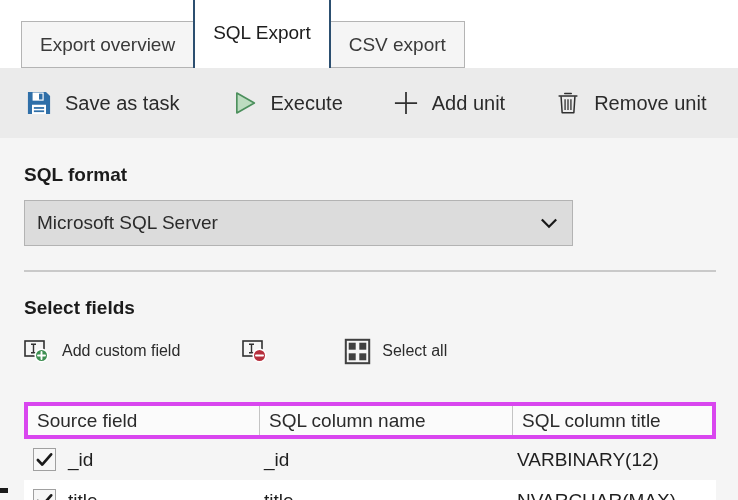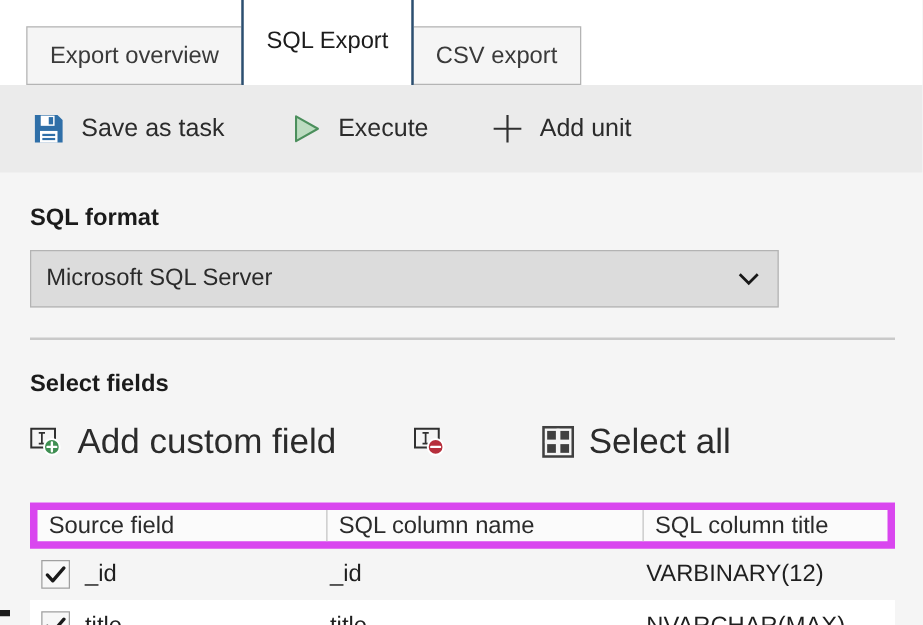--- a/index.html
+++ b/index.html
@@ -92,21 +92,21 @@
     position: absolute;
     left: 24px;
     font-size: 19px;
     font-weight: bold;
     color: #1b1b1b;
   }
   .select-box {
     position: absolute;
     left: 24px;
     top: 200px;
-    width: 599px;
+    width: 549px;
     height: 46px;
     box-sizing: border-box;
     background: #dcdcdc;
     border: 1px solid #b3b3b3;
     display: flex;
     align-items: center;
     cursor: default;
   }
   .select-box .val {
     flex: 1;
@@ -134,21 +134,21 @@
     position: absolute;
     left: 22px;
     top: 337px;
     display: flex;
     align-items: center;
     width: 700px;
   }
   .fbtn {
     display: flex;
     align-items: center;
-    font-size: 28px;
+    font-size: 16px;
     color: #2b2b2b;
     margin-right: 30px;
     cursor: default;
     white-space: nowrap;
   }
   .fbtn .ic {
     width: 30px;
     height: 28px;
     margin-right: 10px;
     display: flex;
@@ -161,21 +161,21 @@
   .ftable {
     position: absolute;
     left: 24px;
     top: 402px;
     width: 692px;
   }
   .thead {
     box-sizing: border-box;
     display: flex;
     height: 37px;
-    border: 6px solid #d946ef;
+    border: 4px solid #d946ef;
     background: #fbfbfb;
   }
   .th {
     box-sizing: border-box;
     font-size: 19px;
     color: #2b2b2b;
     display: flex;
     align-items: center;
     padding-left: 9px;
     border-left: 1px solid #c4c4c4;
@@ -277,20 +277,31 @@
 
   <div class="tbtn" style="margin-left:28px;">
     <span class="ic">
       <svg width="28" height="28" viewBox="0 0 24 24">
         <path d="M12 2.5 V21.5 M2.5 12 H21.5" stroke="#303030" stroke-width="1.5"></path>
       </svg>
     </span>
     <span>Add unit</span>
   </div>
 
+  <div class="tbtn" style="margin-left:28px;">
+    <span class="ic">
+      <svg width="26" height="26" viewBox="0 0 24 24">
+        <path d="M9 3.2h6" stroke="#303030" stroke-width="1.4" stroke-linecap="round"></path>
+        <path d="M3.8 5.6h16.4" stroke="#303030" stroke-width="1.4" stroke-linecap="round"></path>
+        <path d="M5.6 5.8 L6.6 21 h10.8 l1-15.2" fill="none" stroke="#303030" stroke-width="1.4" stroke-linejoin="round"></path>
+        <path d="M9.3 8.5 V18.4 M12 8.5 V18.4 M14.7 8.5 V18.4" stroke="#303030" stroke-width="1.2"></path>
+      </svg>
+    </span>
+    <span>Remove unit</span>
+  </div>
 
 </div>
 
 <div class="section-title" style="top:164px;">SQL format</div>
 
 <div class="select-box">
   <span class="val">Microsoft SQL Server</span>
   <span class="arrow">
     <svg width="22" height="22" viewBox="0 0 24 24">
       <path d="M5 9 L12 16 L19 9" fill="none" stroke="#181818" stroke-width="2.4" stroke-linecap="square"></path>

